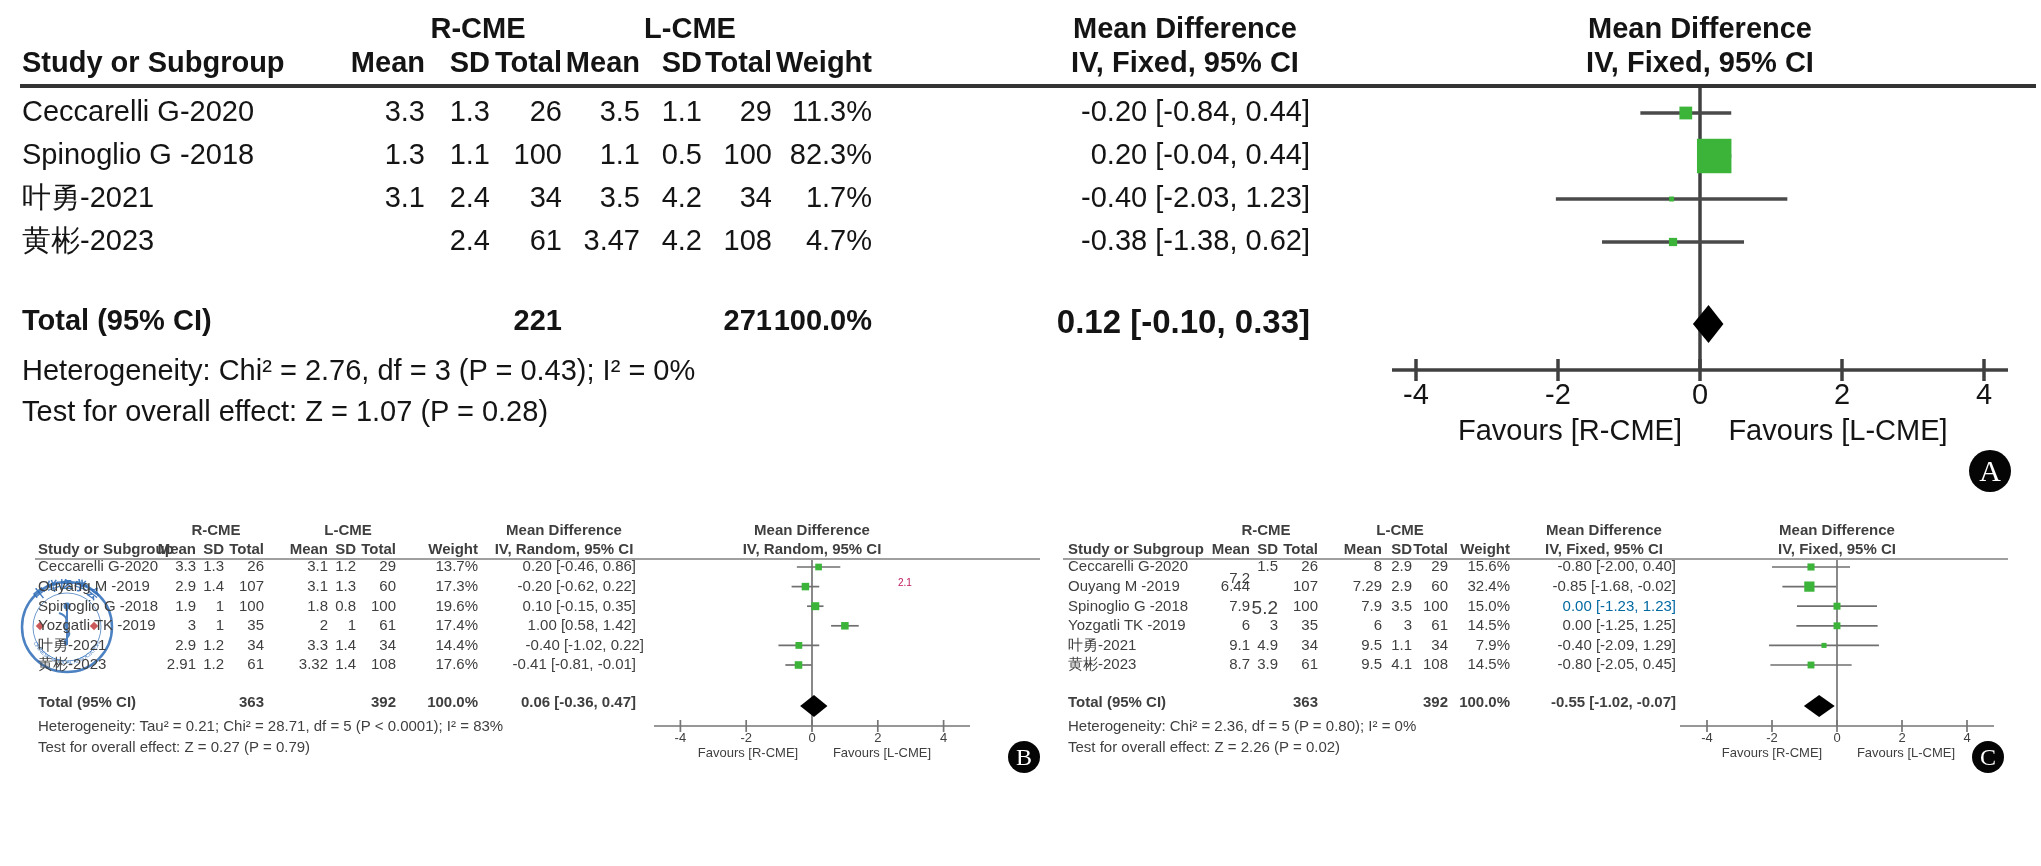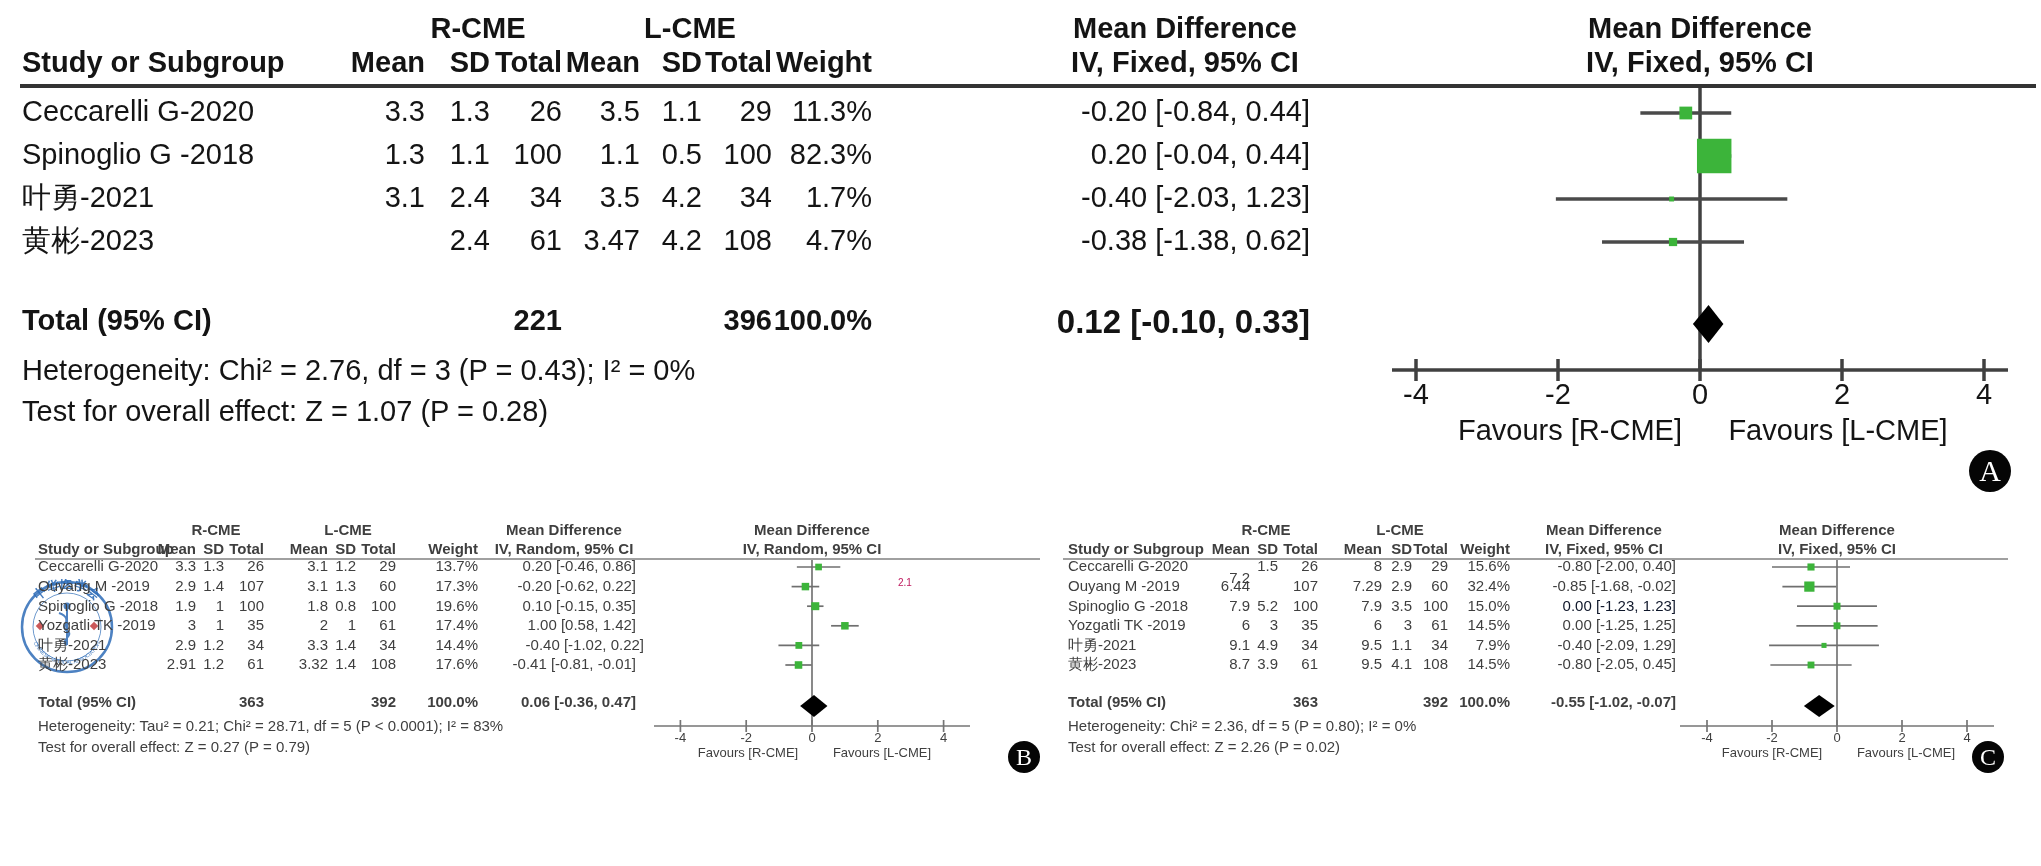--- a/index.html
+++ b/index.html
@@ -144,21 +144,21 @@
     <div class="t" style="font-size: 29px; color: rgb(20, 20, 20); top: 225px; left: 22px;">黄彬-2023</div>
     <div class="t" style="font-size: 29px; color: rgb(20, 20, 20); top: 225px; left: 110px; width: 380px; text-align: right;">2.4</div>
     <div class="t" style="font-size: 29px; color: rgb(20, 20, 20); top: 225px; left: 182px; width: 380px; text-align: right;">61</div>
     <div class="t" style="font-size: 29px; color: rgb(20, 20, 20); top: 225px; left: 260px; width: 380px; text-align: right;">3.47</div>
     <div class="t" style="font-size: 29px; color: rgb(20, 20, 20); top: 225px; left: 322px; width: 380px; text-align: right;">4.2</div>
     <div class="t" style="font-size: 29px; color: rgb(20, 20, 20); top: 225px; left: 392px; width: 380px; text-align: right;">108</div>
     <div class="t" style="font-size: 29px; color: rgb(20, 20, 20); top: 225px; left: 492px; width: 380px; text-align: right;">4.7%</div>
     <div class="t" style="font-size: 29px; color: rgb(20, 20, 20); top: 225px; left: 930px; width: 380px; text-align: right;">-0.38 [-1.38, 0.62]</div>
     <div class="t" style="font-size: 29px; font-weight: bold; color: rgb(20, 20, 20); top: 305px; left: 22px;">Total (95% CI)</div>
     <div class="t" style="font-size: 29px; font-weight: bold; color: rgb(20, 20, 20); top: 305px; left: 182px; width: 380px; text-align: right;">221</div>
-    <div class="t" style="font-size: 29px; font-weight: bold; color: rgb(20, 20, 20); top: 305px; left: 392px; width: 380px; text-align: right;">396</div>
+    <div class="t" style="font-size: 29px; font-weight: bold; color: rgb(20, 20, 20); top: 305px; left: 392px; width: 380px; text-align: right;">271</div>
     <div class="t" style="font-size: 29px; font-weight: bold; color: rgb(20, 20, 20); top: 305px; left: 492px; width: 380px; text-align: right;">100.0%</div>
     <div class="t" style="font-size: 33px; font-weight: bold; color: rgb(20, 20, 20); top: 305px; left: 930px; width: 380px; text-align: right;">0.12 [-0.10, 0.33]</div>
     <div class="t" style="font-size: 29px; color: rgb(20, 20, 20); top: 355px; left: 22px;">Heterogeneity: Chi² = 2.76, df = 3 (P = 0.43); I² = 0%</div>
     <div class="t" style="font-size: 29px; color: rgb(20, 20, 20); top: 396px; left: 22px;">Test for overall effect: Z = 1.07 (P = 0.28)</div>
     <div class="t" style="font-size: 29px; color: rgb(20, 20, 20); top: 379px; left: 1136px; width: 560px; text-align: center;">-4</div>
     <div class="t" style="font-size: 29px; color: rgb(20, 20, 20); top: 379px; left: 1278px; width: 560px; text-align: center;">-2</div>
     <div class="t" style="font-size: 29px; color: rgb(20, 20, 20); top: 379px; left: 1420px; width: 560px; text-align: center;">0</div>
     <div class="t" style="font-size: 29px; color: rgb(20, 20, 20); top: 379px; left: 1562px; width: 560px; text-align: center;">2</div>
     <div class="t" style="font-size: 29px; color: rgb(20, 20, 20); top: 379px; left: 1704px; width: 560px; text-align: center;">4</div>
     <div class="t" style="font-size: 29px; color: rgb(20, 20, 20); top: 415px; left: 1290px; width: 560px; text-align: center;">Favours [R-CME]</div>
@@ -276,27 +276,27 @@
     <div class="t" style="font-size: 15px; color: rgb(63, 63, 63); top: 578px; left: 870px; width: 380px; text-align: right;">6.44</div>
     <div class="t" style="font-size: 10px; color: #be185d; top: 578px; left: 898px; width: 380px; text-align: left;">2.1</div>
     <div class="t" style="font-size: 15px; color: rgb(63, 63, 63); top: 578px; left: 938px; width: 380px; text-align: right;">107</div>
     <div class="t" style="font-size: 15px; color: rgb(63, 63, 63); top: 578px; left: 1002px; width: 380px; text-align: right;">7.29</div>
     <div class="t" style="font-size: 15px; color: rgb(63, 63, 63); top: 578px; left: 1032px; width: 380px; text-align: right;">2.9</div>
     <div class="t" style="font-size: 15px; color: rgb(63, 63, 63); top: 578px; left: 1068px; width: 380px; text-align: right;">60</div>
     <div class="t" style="font-size: 15px; color: rgb(63, 63, 63); top: 578px; left: 1130px; width: 380px; text-align: right;">32.4%</div>
     <div class="t" style="font-size: 15px; color: rgb(63, 63, 63); top: 578px; left: 1296px; width: 380px; text-align: right;">-0.85 [-1.68, -0.02]</div>
     <div class="t" style="font-size: 15px; color: rgb(63, 63, 63); top: 598px; left: 1068px;">Spinoglio G -2018</div>
     <div class="t" style="font-size: 15px; color: rgb(63, 63, 63); top: 598px; left: 870px; width: 380px; text-align: right;">7.9</div>
-    <div class="t" style="font-size: 15px; color: rgb(63, 63, 63); top: 598px; left: 898px; width: 380px; text-align: right;">5.2</div>
+    <div class="t" style="font-size: 19px; color: rgb(63, 63, 63); top: 598px; left: 898px; width: 380px; text-align: right;">5.2</div>
     <div class="t" style="font-size: 15px; color: rgb(63, 63, 63); top: 598px; left: 938px; width: 380px; text-align: right;">100</div>
     <div class="t" style="font-size: 15px; color: rgb(63, 63, 63); top: 598px; left: 1002px; width: 380px; text-align: right;">7.9</div>
     <div class="t" style="font-size: 15px; color: rgb(63, 63, 63); top: 598px; left: 1032px; width: 380px; text-align: right;">3.5</div>
     <div class="t" style="font-size: 15px; color: rgb(63, 63, 63); top: 598px; left: 1068px; width: 380px; text-align: right;">100</div>
     <div class="t" style="font-size: 15px; color: rgb(63, 63, 63); top: 598px; left: 1130px; width: 380px; text-align: right;">15.0%</div>
-    <div class="t" style="font-size: 15px; color: #0f172a; top: 598px; left: 1296px; width: 380px; text-align: right;">0.00 [-1.23, 1.23]</div>
+    <div class="t" style="font-size: 15px; color: #0369a1; top: 598px; left: 1296px; width: 380px; text-align: right;">0.00 [-1.23, 1.23]</div>
     <div class="t" style="font-size: 15px; color: rgb(63, 63, 63); top: 617px; left: 1068px;">Yozgatli TK -2019</div>
     <div class="t" style="font-size: 15px; color: rgb(63, 63, 63); top: 617px; left: 870px; width: 380px; text-align: right;">6</div>
     <div class="t" style="font-size: 15px; color: rgb(63, 63, 63); top: 617px; left: 898px; width: 380px; text-align: right;">3</div>
     <div class="t" style="font-size: 15px; color: rgb(63, 63, 63); top: 617px; left: 938px; width: 380px; text-align: right;">35</div>
     <div class="t" style="font-size: 15px; color: rgb(63, 63, 63); top: 617px; left: 1002px; width: 380px; text-align: right;">6</div>
     <div class="t" style="font-size: 15px; color: rgb(63, 63, 63); top: 617px; left: 1032px; width: 380px; text-align: right;">3</div>
     <div class="t" style="font-size: 15px; color: rgb(63, 63, 63); top: 617px; left: 1068px; width: 380px; text-align: right;">61</div>
     <div class="t" style="font-size: 15px; color: rgb(63, 63, 63); top: 617px; left: 1130px; width: 380px; text-align: right;">14.5%</div>
     <div class="t" style="font-size: 15px; color: rgb(63, 63, 63); top: 617px; left: 1296px; width: 380px; text-align: right;">0.00 [-1.25, 1.25]</div>
     <div class="t" style="font-size: 15px; color: rgb(63, 63, 63); top: 637px; left: 1068px;">叶勇-2021</div>

